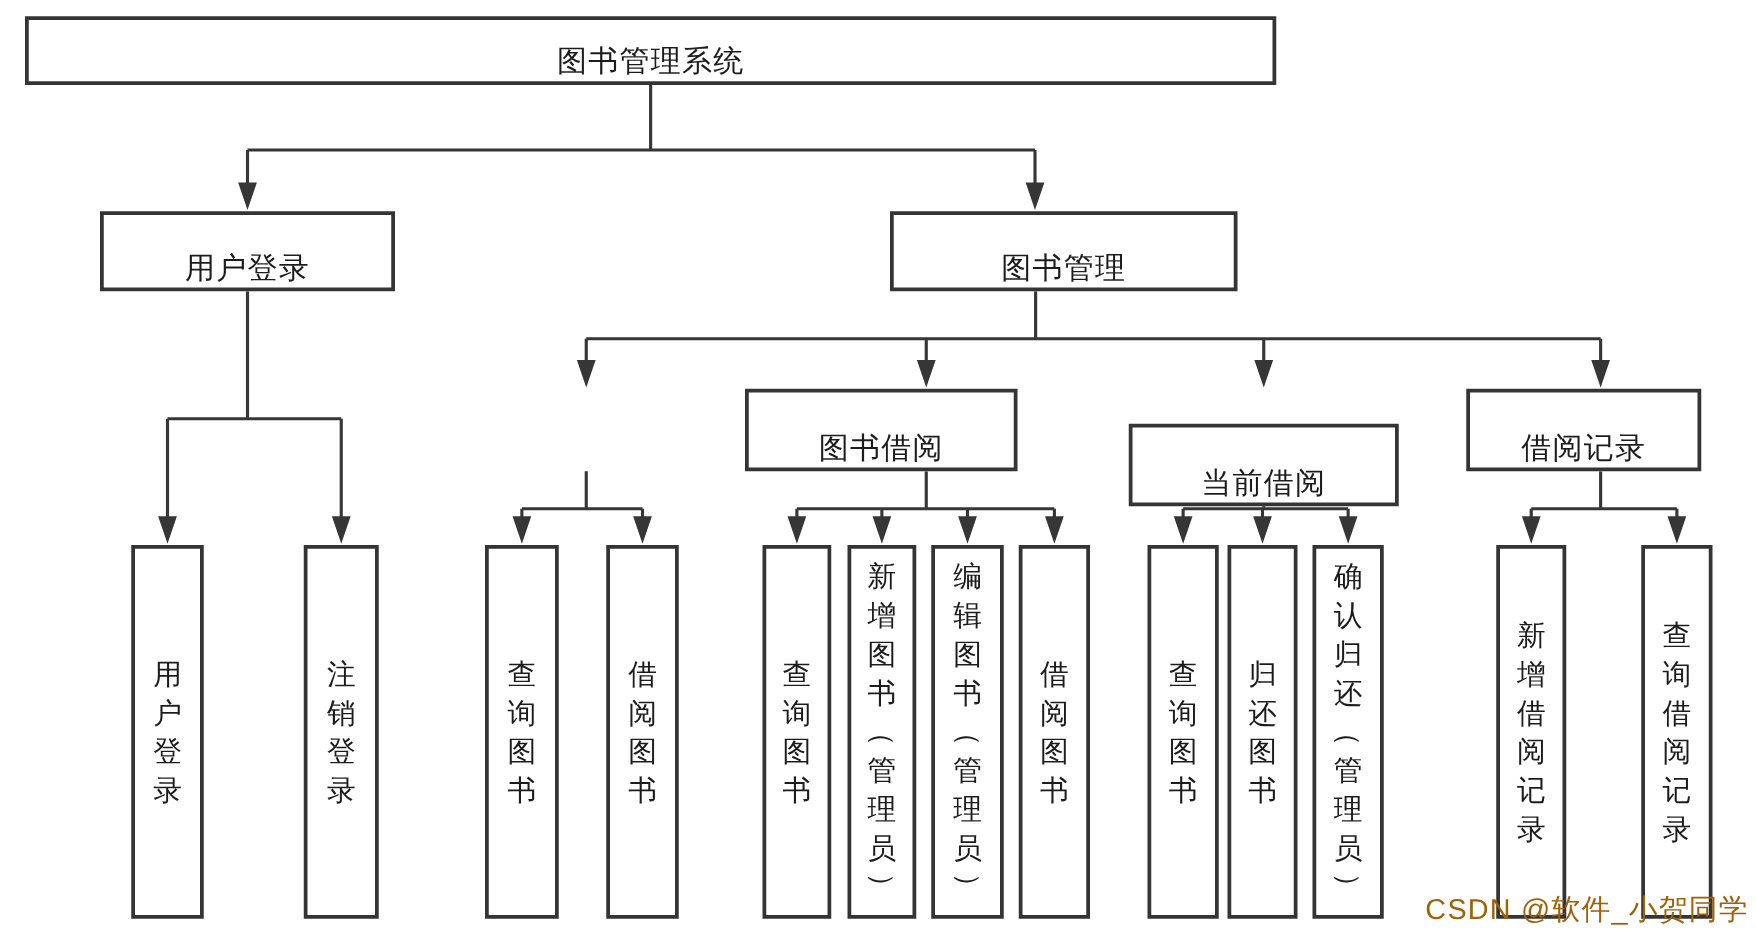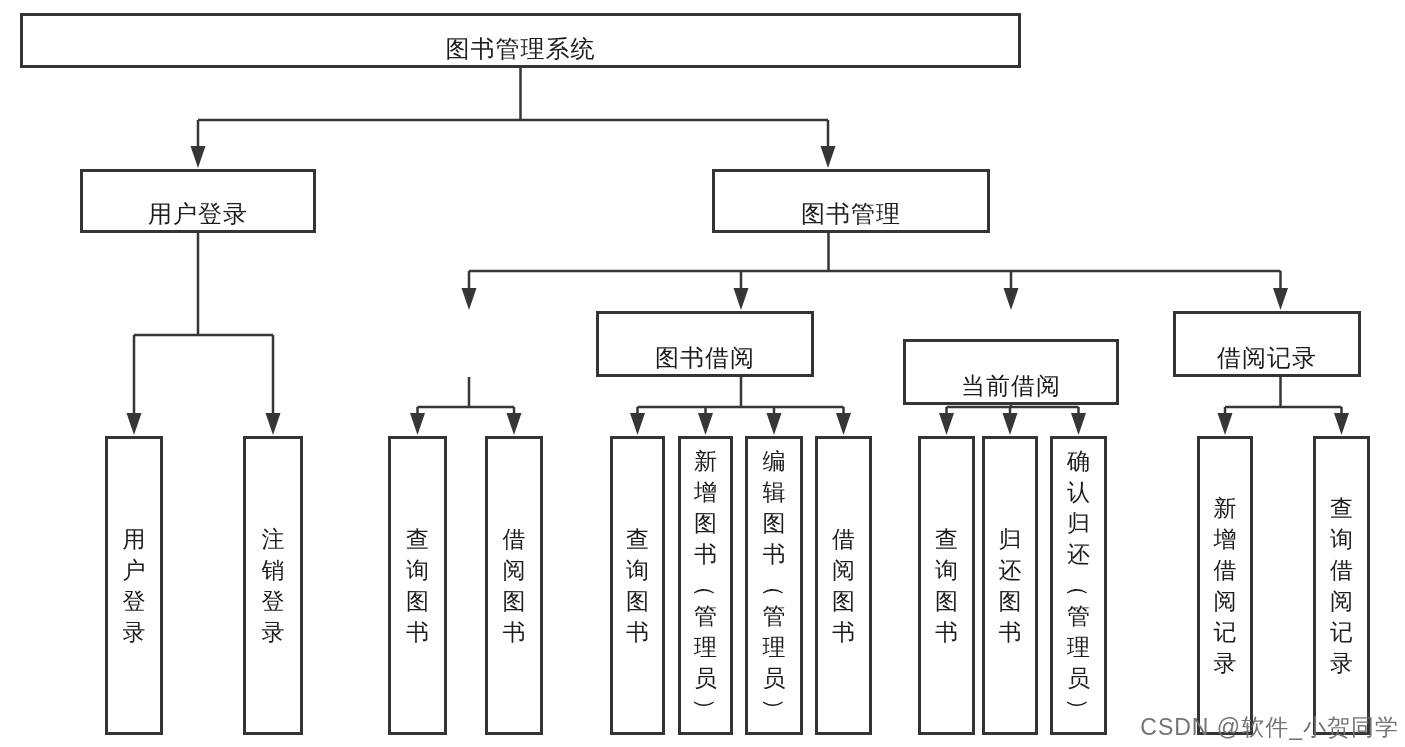--- a/index.html
+++ b/index.html
@@ -32,21 +32,21 @@
   }
   .vchar.rot { transform:rotate(90deg); }
   #wires { position:absolute; left:0; top:0; z-index:1; }
   .box { z-index:2; }
   #watermark {
     position:absolute;
     right:6px;
     top:712px;
     z-index:3;
     font-size:23px;
-    color:#737373;
+    color:#a16207;
     letter-spacing:1px;
     white-space:nowrap;
   }
 </style>
 </head>
 <body>
 
 <div id="canvas">
 
   <svg id="wires" width="1405" height="747" viewBox="0 0 1405 747">

